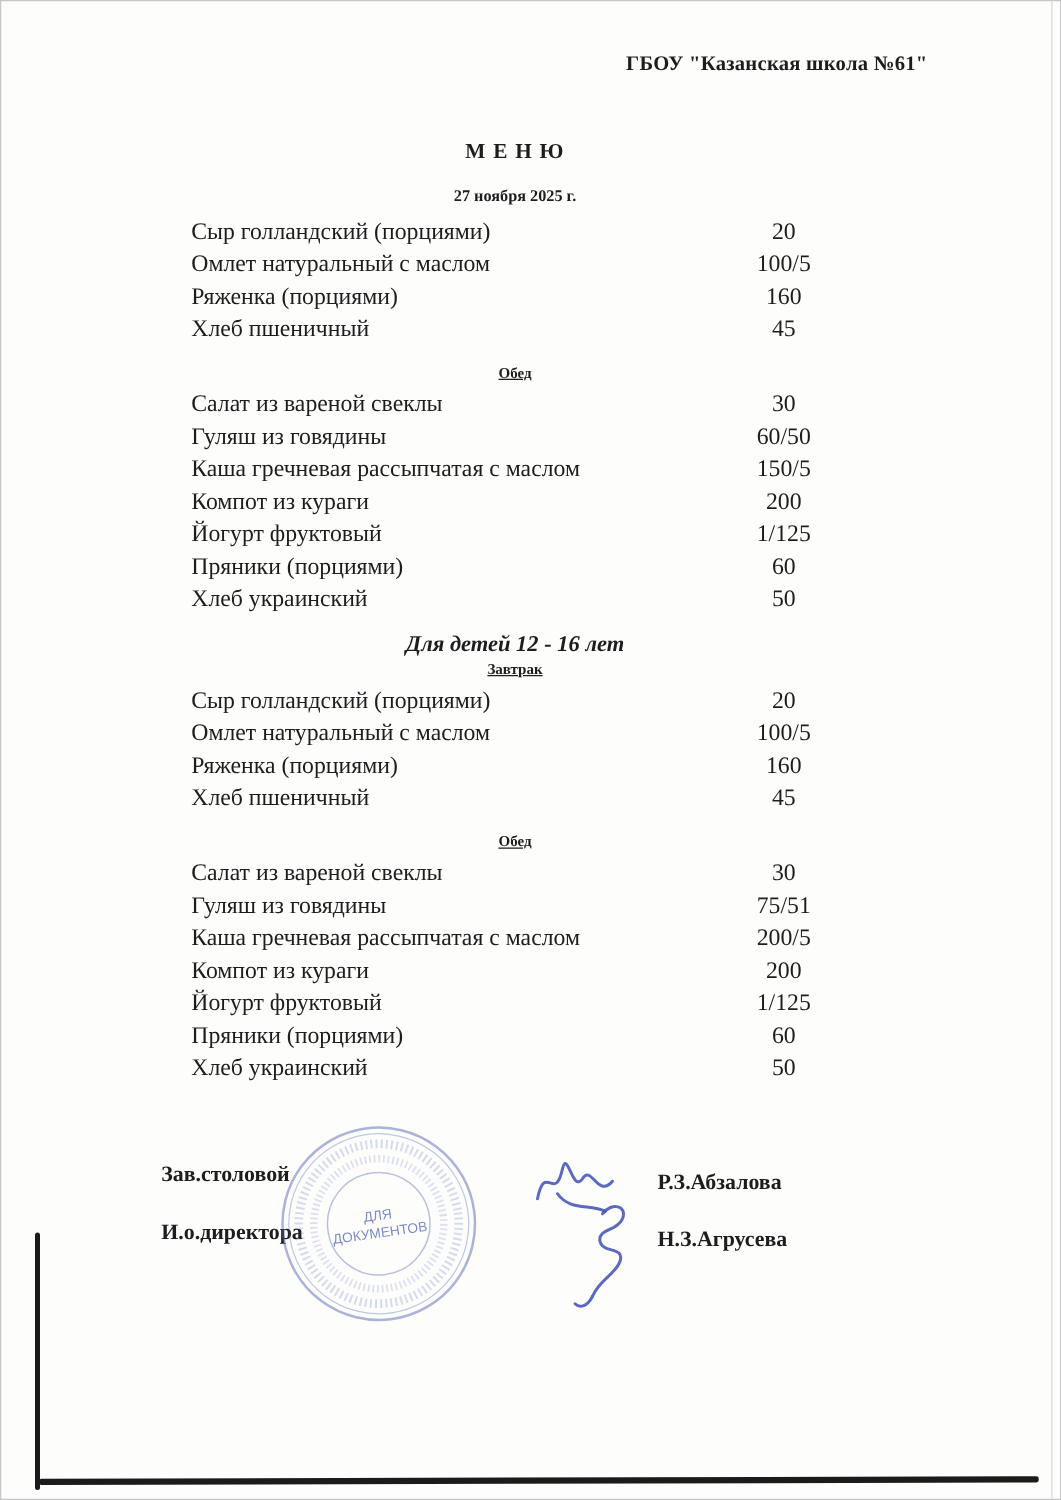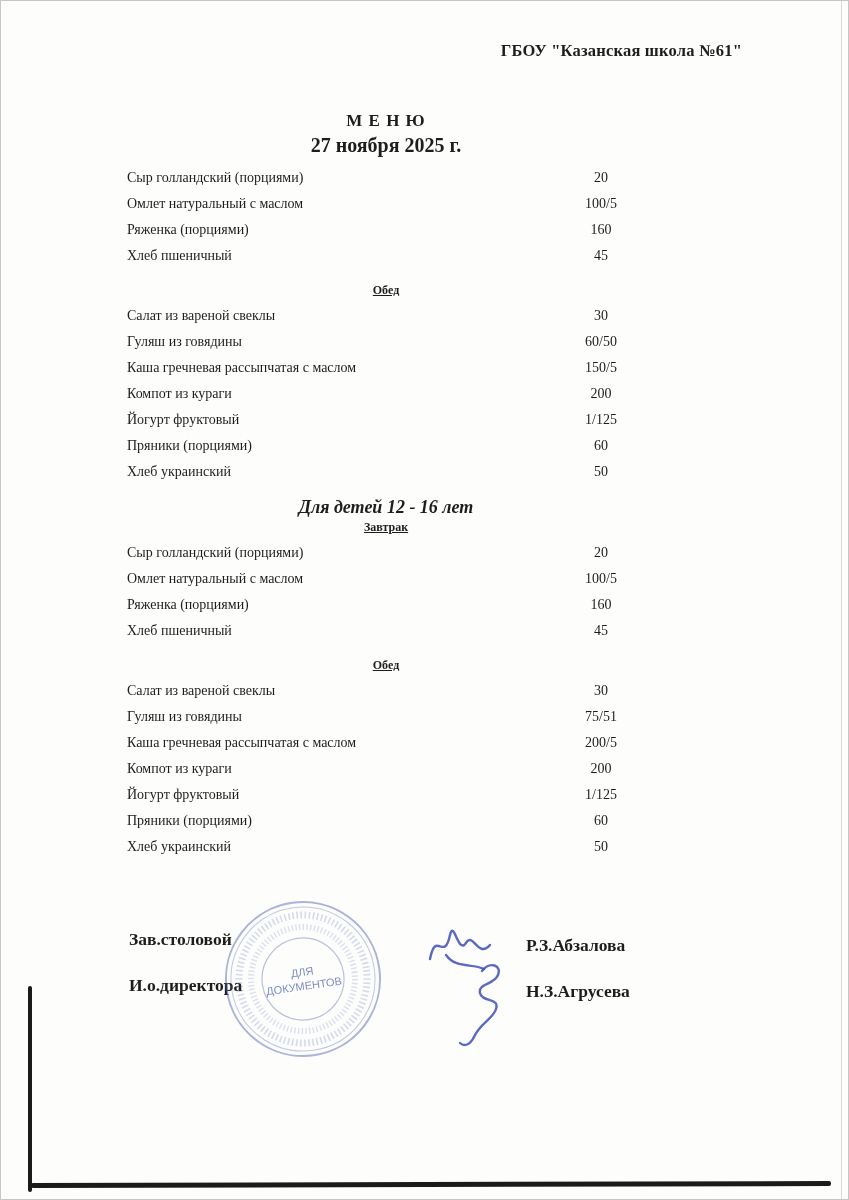--- a/index.html
+++ b/index.html
@@ -7,32 +7,32 @@
   body { background:#ececec; font-family:"Liberation Serif", serif; color:#1d1d1d; }
   .page {
     position:relative; width:849px; height:1200px;
     background:#fdfdfc; overflow:hidden;
     border:1px solid #c6c6c6;
   }
   .school-header {
     position:absolute; top:40px; right:106px;
     font-weight:bold; font-size:16.5px; letter-spacing:0.2px;
   }
-  .content { position:absolute; left:120px; top:110px; width:530px;font-family:Liberation Serif, serif; }
+  .content { position:absolute; left:146px; top:110px; width:530px;font-family:Liberation Serif, serif; }
   .center { text-align:center; }
   .menu-title { font-weight:bold; font-size:17px; letter-spacing:1px; }
-  .date-line { font-weight:bold; font-size:20px; margin-top:3px; }
+  .date-line { font-weight:bold; font-size:13px; margin-top:18px; }
   .group-title { font-weight:bold; font-style:italic; font-size:18px; margin-top:26px; }
   .group-title.second { margin-top:12px; }
   .meal-title { font-weight:bold; font-size:12px; margin-top:14px; }
   .meal-title.tight { margin-top:2px; }
   .meal-title span { text-decoration:underline; }
   .rows { margin-top:8px; }
   .rows.after-title { margin-top:5px; }
-  .row { display:flex; align-items:center; font-size:14px; line-height:26px; padding-left:6px; }
+  .row { display:flex; align-items:center; font-size:19px; line-height:26px; padding-left:6px; }
   .dish { flex:1; }
   .qty { width:100px; text-align:center; }
   .sig-block { position:absolute; left:128px; top:928px; width:566px; }
   .sig-row { position:relative; height:46px; }
   .sig-role { font-weight:bold; font-size:17.5px; }
   .sig-name { position:absolute; left:397px; top:6px; font-weight:bold; font-size:17.5px; white-space:nowrap; }
   .stamp {
     position:absolute; left:220px; top:896px; width:164px; height:164px;
     transform:rotate(-8deg); opacity:0.85; pointer-events:none;
   }

